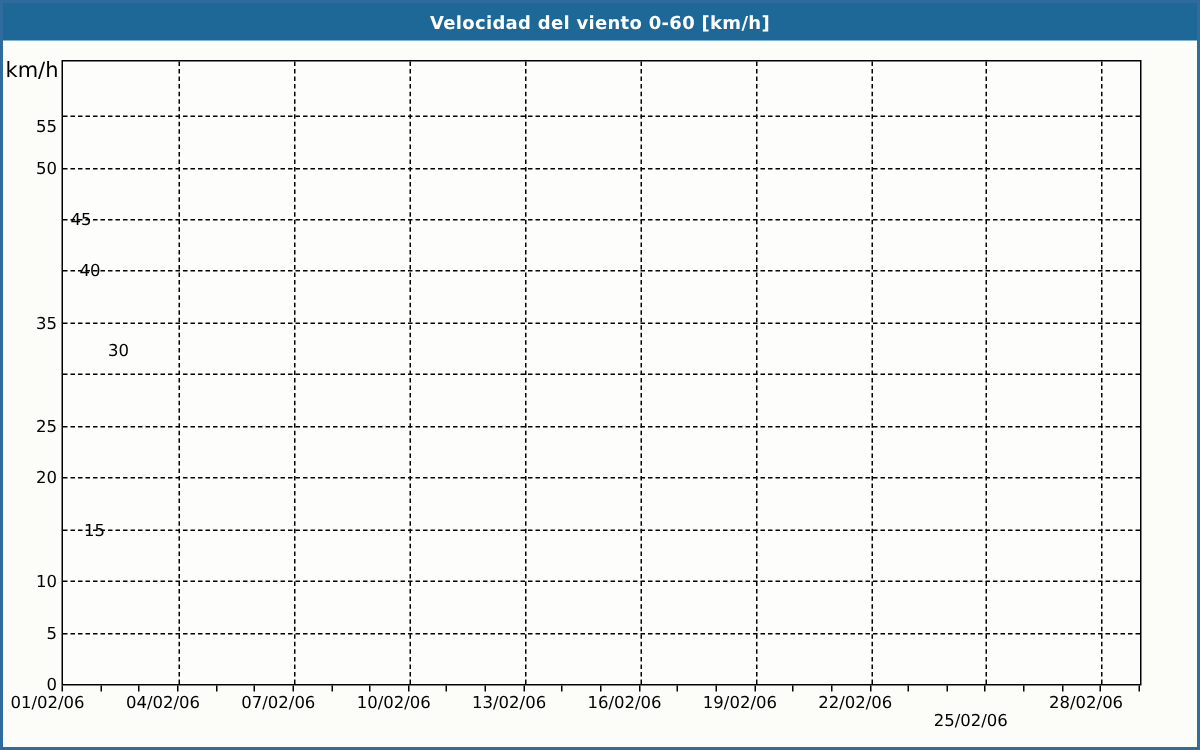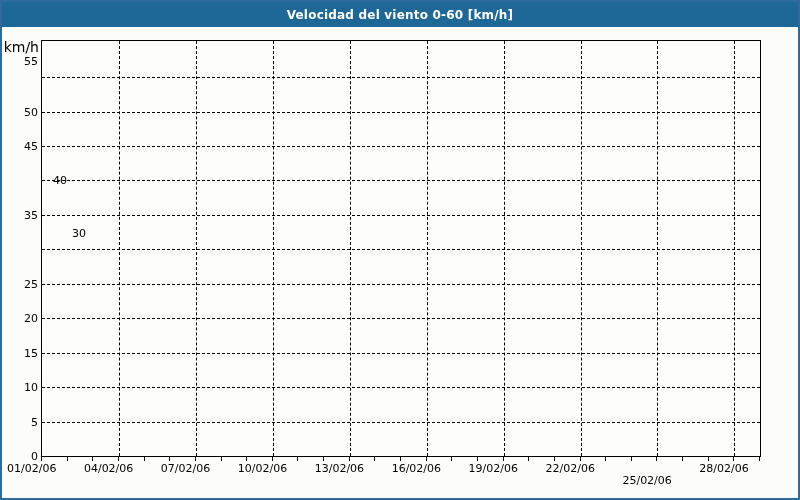--- a/index.html
+++ b/index.html
@@ -100,29 +100,29 @@
       <div class="vgrid" style="left: 385px;"></div>
       <div class="vgrid" style="left: 462px;"></div>
       <div class="vgrid" style="left: 539px;"></div>
       <div class="vgrid" style="left: 615px;"></div>
       <div class="vgrid" style="left: 692px;"></div>
     </div>
   <div id="axis-layer">
       <div class="ylab" style="top: 448px;">0</div>
       <div class="ylab" style="top: 413.55px;">5</div>
       <div class="ylab" style="top: 379.1px;">10</div>
-      <div class="ylab" style="top: 344.65px;">15</div>
+      <div class="ylab" style="top: 344.65px; padding-left: 32px;">15</div>
       <div class="ylab" style="top: 310.2px;">20</div>
       <div class="ylab" style="top: 275.75px;">25</div>
       <div class="ylab" style="top: 225px; padding-left: 48px;">30</div>
       <div class="ylab" style="top: 206.85px;">35</div>
       <div class="ylab" style="top: 172.4px; padding-left: 29px;">40</div>
-      <div class="ylab" style="top: 137.95px;">45</div>
+      <div class="ylab" style="top: 137.95px; padding-left: 23px;">45</div>
       <div class="ylab" style="top: 103.5px;">50</div>
-      <div class="ylab" style="top: 53px;">55</div>
+      <div class="ylab" style="top: 76px;">55</div>
       <div class="xlab" style="left: 5px;">01/02/06</div>
       <div class="xlab" style="left: 81.9286px;">04/02/06</div>
       <div class="xlab" style="left: 158.857px;">07/02/06</div>
       <div class="xlab" style="left: 235.786px;">10/02/06</div>
       <div class="xlab" style="left: 312.714px;">13/02/06</div>
       <div class="xlab" style="left: 389.643px;">16/02/06</div>
       <div class="xlab" style="left: 466.571px;">19/02/06</div>
       <div class="xlab" style="left: 543.5px;">22/02/06</div>
       <div class="xlab" style="left: 620.429px; margin-top: 12px;">25/02/06</div>
       <div class="xlab" style="left: 697.357px;">28/02/06</div>

